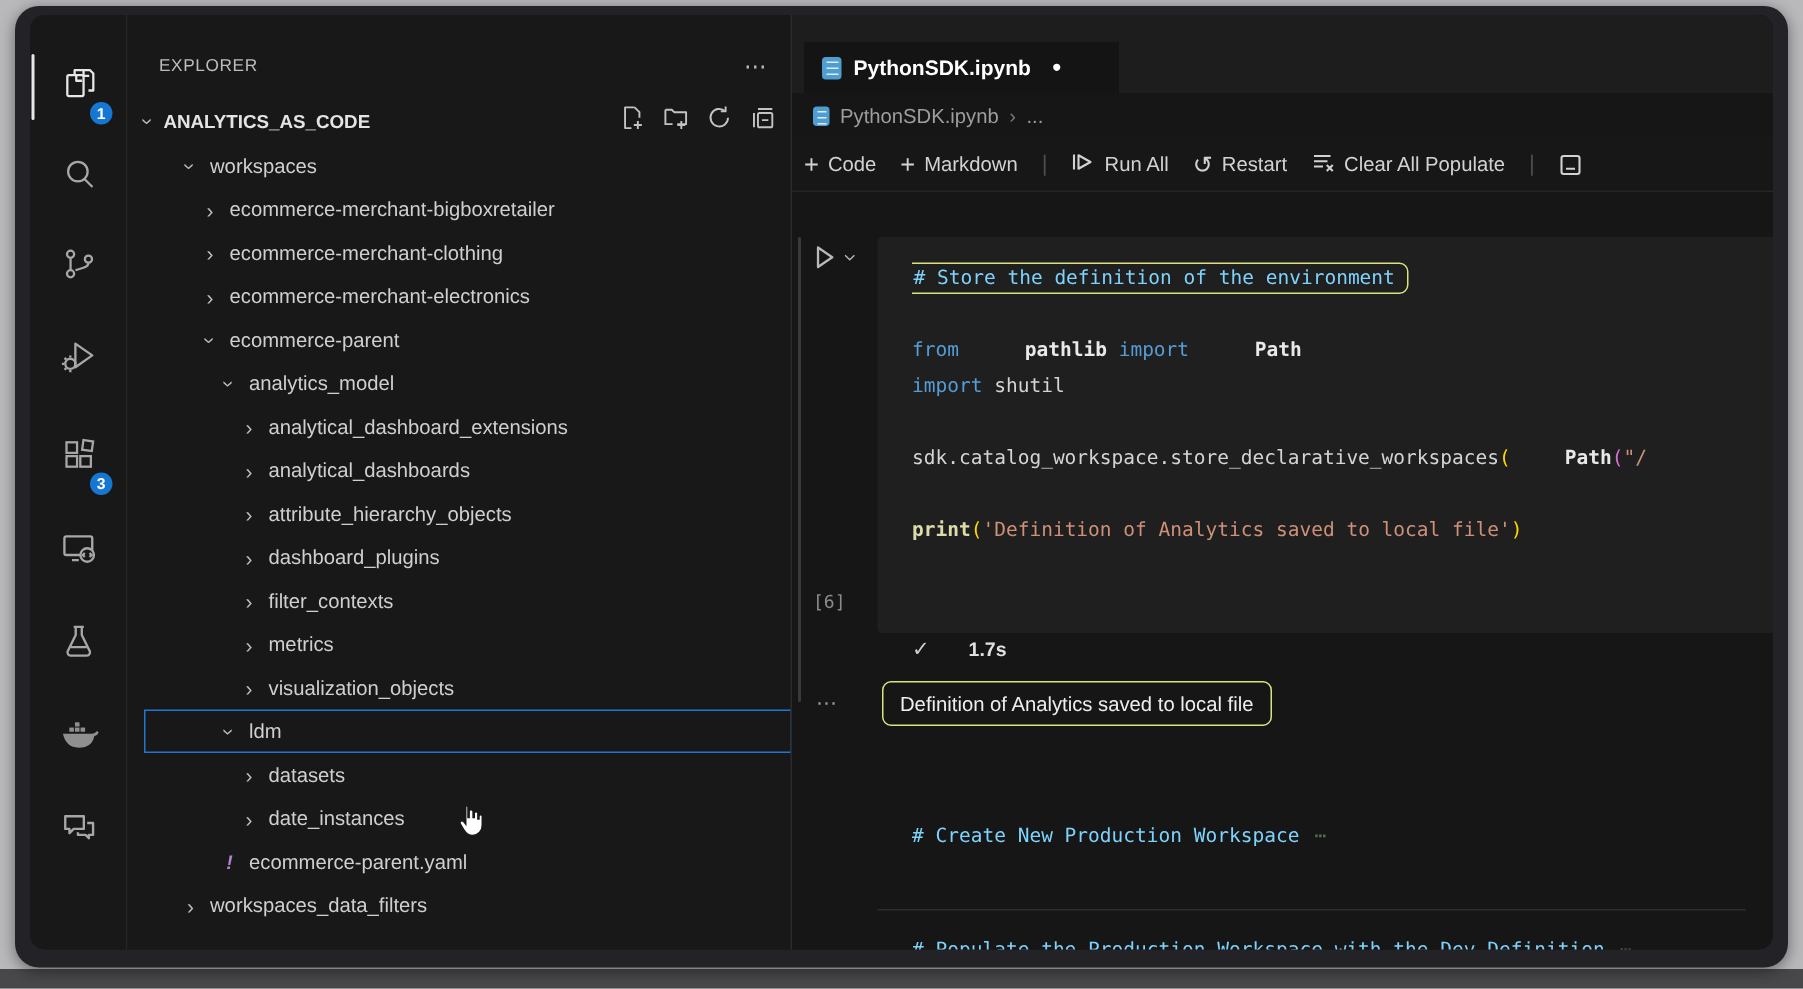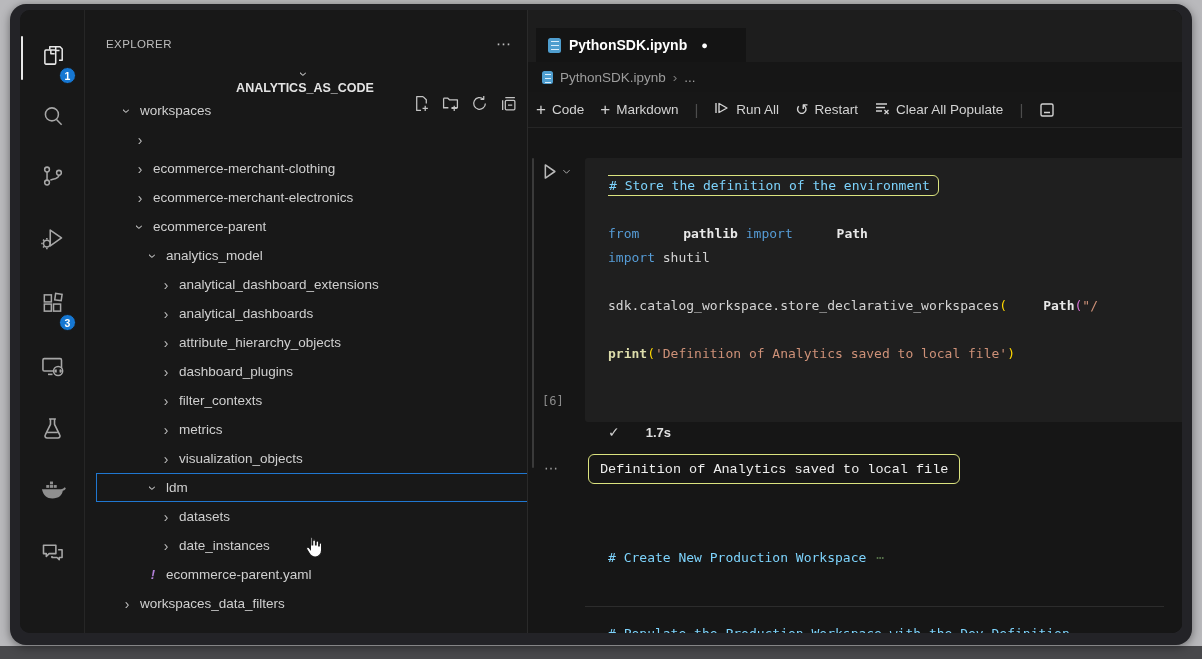--- a/index.html
+++ b/index.html
@@ -16,21 +16,21 @@
   .ab-item.active{color:#e7e7e7;}
   .ab-item.active svg{stroke:#e7e7e7;}
   .ab-active-bar{position:absolute;left:1px;width:2px;background:#e7e7e7;border-radius:2px;}
   .badge{position:absolute;right:9px;bottom:-3px;min-width:17px;height:17px;padding:0 4px;background:#1677d2;border-radius:10px;color:#fff;font-size:10.5px;font-weight:bold;display:flex;align-items:center;justify-content:center;border:1px solid #181818;}
 
   
   .sidebar{position:absolute;left:65px;top:0;bottom:0;width:443px;background:#181818;border-right:1px solid #2a2a2a;color:#cccccc;}
   .sb-header{position:absolute;left:0;right:0;top:20px;height:28px;display:flex;align-items:center;padding:0 14px 0 21px;}
   .sb-title{font-size:11.5px;letter-spacing:.4px;color:#bdbdbd;}
   .sb-menu{margin-left:auto;color:#bdbdbd;font-size:15px;letter-spacing:2px;}
-  .sb-section{position:absolute;left:0;right:0;top:57px;height:28px;display:flex;align-items:center;padding:0 10px 0 6px;flex-direction:column;}
+  .sb-section{position:absolute;left:0;right:0;top:57px;height:28px;display:flex;align-items:center;padding:0 10px 0 6px;}
   .sb-section .twisty{width:16px;}
   .sb-section-title{font-weight:bold;font-size:12.5px;color:#e4e4e4;margin-left:2px;}
   .sb-actions{margin-left:auto;display:flex;gap:12px;align-items:center;}
   .sb-actions svg{stroke:#c3c3c3;fill:none;stroke-width:1.2;}
   .tree{position:absolute;left:0;right:0;top:86px;bottom:0;overflow:hidden;padding-left:11px;font-size:13.5px;}
   .trow{height:29px;display:flex;align-items:center;white-space:nowrap;color:#cfcfcf;position:relative;}
   .trow.sel{outline:1px solid #2077d0;outline-offset:-1px;}
   .trow.sel{width:432px;}
   .twisty{display:inline-block;width:16px;text-align:center;color:#bdbdbd;font-size:14px;line-height:14px;}
   .twisty.open{transform:rotate(90deg);}
@@ -65,21 +65,21 @@
   .tk-idb{color:#e9e9e9;font-weight:bold;margin-left:36px;}
   .tk-fn{color:#dcdcaa;font-weight:bold;}
   .tk-str{color:#ce9178;}
   .tk-p1{color:#ffd700;}
   .tk-p2{color:#d670d6;}
   .statusrow{position:absolute;left:80px;top:296px;display:flex;align-items:center;gap:26px;color:#cfcfcf;font-size:13px;}
   .check{color:#d0d0d0;font-size:14px;}
   .duration{font-weight:bold;color:#e0e0e0;}
   .outputrow{position:absolute;left:0;right:0;top:330px;height:34px;}
   .out-menu{position:absolute;left:16px;top:2px;color:#9a9a9a;letter-spacing:1px;font-size:14px;}
-  .out-box{position:absolute;left:60px;top:-4px;height:30px;display:flex;align-items:center;border:1.5px solid #dbe37f;border-radius:6px;padding:0 11px;font-family:Liberation Mono, monospace;font-size:13.5px;color:#eeeeee;white-space:pre;}
+  .out-box{position:absolute;left:60px;top:-4px;height:30px;display:flex;align-items:center;border:1.5px solid #dbe37f;border-radius:6px;padding:0 11px;font-family:Liberation Sans, sans-serif;font-size:13.5px;color:#eeeeee;white-space:pre;}
   .collapsed{position:absolute;left:57px;right:18px;font-family:"DejaVu Sans Mono",monospace;font-size:13px;color:#6f9e58;white-space:pre;text-align:center;}
   .collapsed .line{padding-left:23px;height:20px;display:flex;align-items:center;gap:10px;}
   .collapsed .trail{color:#55714a;letter-spacing:1px;}
   .collapsed .divider{margin-top:9px;border-bottom:1px solid #2c2c2c;}
 
   .cursor{position:absolute;z-index:50;}
   .nb-icon{width:13px;height:15px;background:#4f9ecf;border-radius:2.5px;position:relative;display:inline-block;}
   .nb-icon:before{content:"";position:absolute;left:2.5px;top:3px;right:2.5px;height:1.5px;background:#dbeefb;box-shadow:0 4px 0 #dbeefb,0 8px 0 #dbeefb;}
   .nb-icon.small{width:11px;height:13px;}
 </style>
@@ -220,20 +220,21 @@
                 </svg></span>
           </span>
         </div>
         <div class="tree">
             <div class="trow" style="padding-left: 23px;">
               <span class="twisty open">›</span>
               <span class="tlabel">workspaces</span>
             </div>
             <div class="trow" style="padding-left: 36px;">
               <span class="twisty">›</span>
+              <span class="tlabel">ecommerce-merchant-bigboxretailer</span>
             </div>
             <div class="trow" style="padding-left: 36px;">
               <span class="twisty">›</span>
               <span class="tlabel">ecommerce-merchant-clothing</span>
             </div>
             <div class="trow" style="padding-left: 36px;">
               <span class="twisty">›</span>
               <span class="tlabel">ecommerce-merchant-electronics</span>
             </div>
             <div class="trow" style="padding-left: 36px;">

